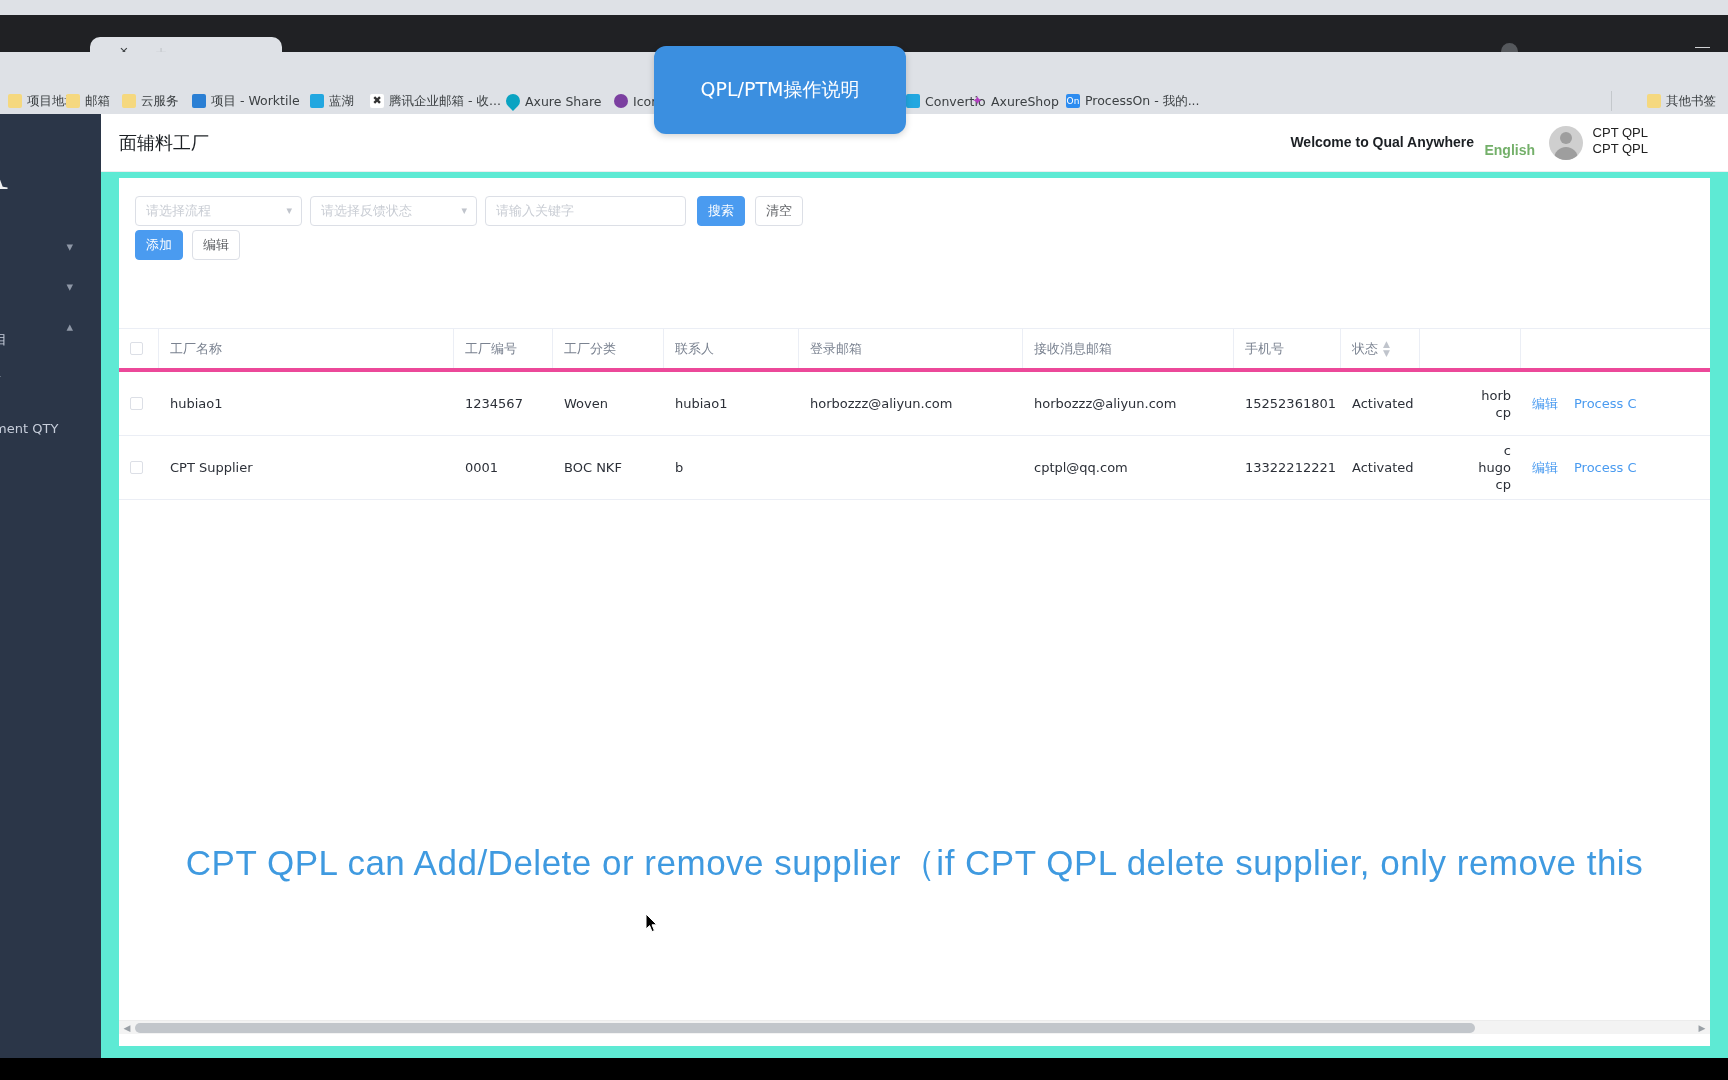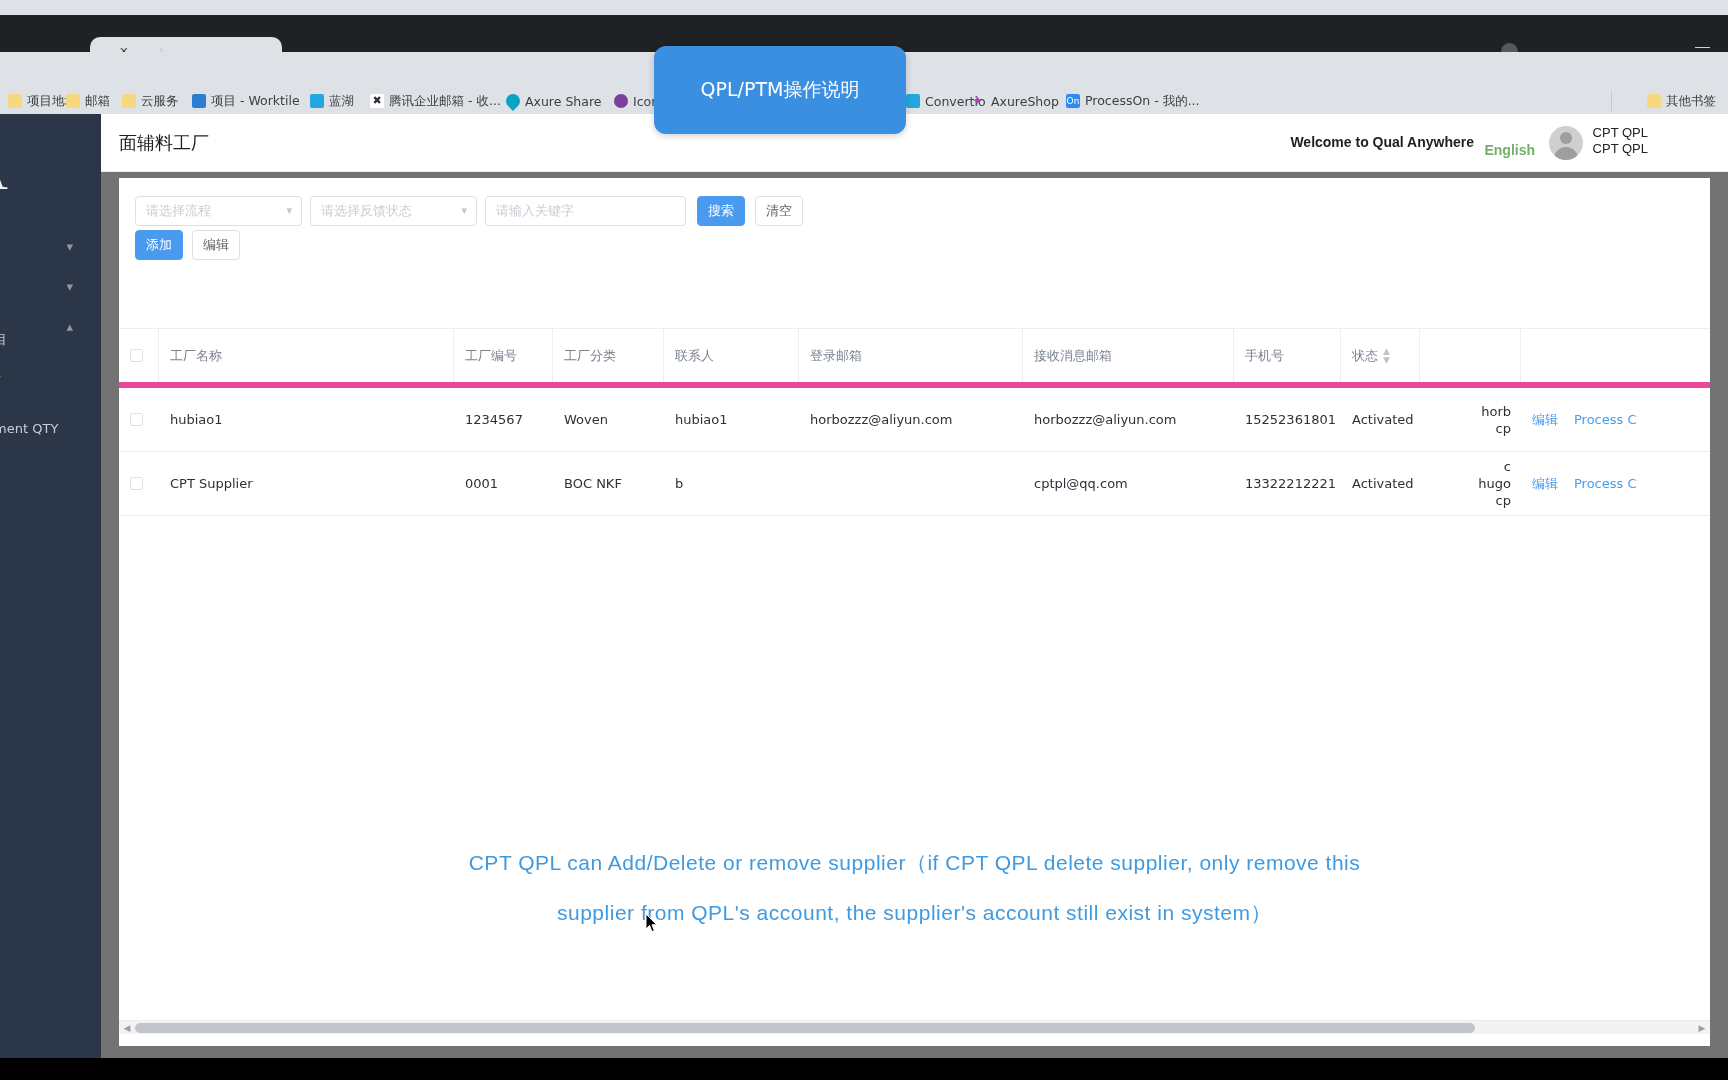--- a/index.html
+++ b/index.html
@@ -74,21 +74,21 @@
 
   
   .sidebar { position:absolute; left:0; top:0; width:101px; height:944px; background:#2b3648; }
   .sb-logo { position:absolute; left:-34px; top:22px; font-size:58px; color:#fff; opacity:.92;
              font-family:"Liberation Serif",serif; }
   .sb-chev { position:absolute; right:28px; color:#8e97a6; font-size:13px; }
   .sb-txt { position:absolute; color:#c7cedb; font-size:13px; white-space:nowrap;
             font-family:"DejaVu Sans","Liberation Sans",sans-serif; }
 
   
-  .app { position:absolute; left:101px; top:0; width:1627px; height:944px; background:#737373; }
+  .app { position:absolute; left:101px; top:0; width:1627px; height:944px; background:#5eead4; }
   .app-header { position:absolute; left:0; top:0; width:1627px; height:58px; background:#fff;
                 border-bottom:1px solid #eceef0; }
   .app-title { position:absolute; left:18px; top:17px; font-size:18px; color:#1b1f23;
                font-family:"DejaVu Sans","Liberation Sans",sans-serif; }
   .welcome { position:absolute; right:254px; top:20px; font-size:14px; font-weight:bold;
              color:#1b1f23; white-space:nowrap; }
   .lang { position:absolute; right:193px; top:28px; font-size:14px; color:#74b06a; cursor:pointer;font-weight:bold; }
   .avatar { position:absolute; right:145px; top:12px; width:34px; height:34px; border-radius:50%;
             background:#cfcfcf; overflow:hidden; }
   .avatar:before { content:""; position:absolute; left:11px; top:6px; width:12px; height:12px;
@@ -111,41 +111,41 @@
   .btn {
     position:absolute; height:30px; border-radius:4px; font-size:13px; line-height:28px;
     text-align:center; cursor:pointer; border:1px solid transparent;
     font-family:"DejaVu Sans","Liberation Sans",sans-serif;
   }
   .btn-primary { background:#4a9bf0; color:#fff; border-color:#4a9bf0; }
   .btn-default { background:#fff; color:#606266; border-color:#dcdfe6; }
 
   
   .tbl { position:absolute; left:0; top:150px; width:1591px; }
-  .thead { position:relative; height:60px; border-top:1px solid #ebeef5; border-bottom:6px solid #ec4899; }
+  .thead { position:relative; height:44px; border-top:1px solid #ebeef5; border-bottom:4px solid #ec4899; }
   .th, .td {
     position:absolute; top:0; height:100%; display:flex; align-items:center;
     font-size:13px; white-space:nowrap; overflow:hidden;
     font-family:"DejaVu Sans","Liberation Sans",sans-serif;
   }
   .th { color:#7a8290; font-weight:normal; border-right:1px solid #ebeef5; padding-left:11px; }
   .th.nb { border-right:none; }
   .trow { position:relative; height:64px; border-bottom:1px solid #ebeef5; }
   .td { color:#2c3038; padding-left:11px; }
   .cb { width:13px; height:13px; border:1px solid #dcdfe6; border-radius:2px; background:#fff;
         cursor:pointer; }
   .sortico { display:inline-block; margin-left:5px; font-size:9px; line-height:9px; color:#c0c4cc; }
   .act { color:#4a9bf0; cursor:pointer; font-size:13px; margin-right:16px; }
   .wrapcell { display:block; line-height:17px; padding-top:0; text-align:right; color:#2c3038;
               font-size:13px; }
 
   
   .annot {
     position:absolute; left:0; top:660px; width:1591px; text-align:center;
-    font-size:21px; color:#3f9ae0; line-height:50px; letter-spacing:.5px;
+    font-size:35px; color:#3f9ae0; line-height:50px; letter-spacing:.5px;
     font-family:"Liberation Sans", sans-serif;
   }
   
   .hsb { position:absolute; left:0; bottom:12px; width:1591px; height:14px; background:#f3f3f3;
          border-top:1px solid #ececec; }
   .hsb-arrow { position:absolute; top:1px; width:12px; height:12px; font-size:9px; color:#9aa0a6;
                text-align:center; line-height:12px; cursor:pointer; }
   .hsb-thumb { position:absolute; left:16px; top:2px; width:1340px; height:10px; background:#c2c6cb;
                border-radius:5px; cursor:pointer; }
 
@@ -342,21 +342,20 @@
               </div>
               <div class="td" style="left:1402px;width:189px">
                 <span class="act">编辑</span>
                 <span class="act">Process C</span>
               </div>
             </div>
           </div>
 
           <div class="annot">
             <div>CPT QPL can Add/Delete or remove supplier（if CPT QPL delete supplier, only remove this</div>
-            <div>supplier from QPL's account, the supplier's account still exist in system）</div>
           </div>
 
           <div class="hsb">
             <div class="hsb-arrow" style="left:2px">◀</div>
             <div class="hsb-thumb"></div>
             <div class="hsb-arrow" style="right:2px">▶</div>
           </div>
 
         </div>
       </div>

